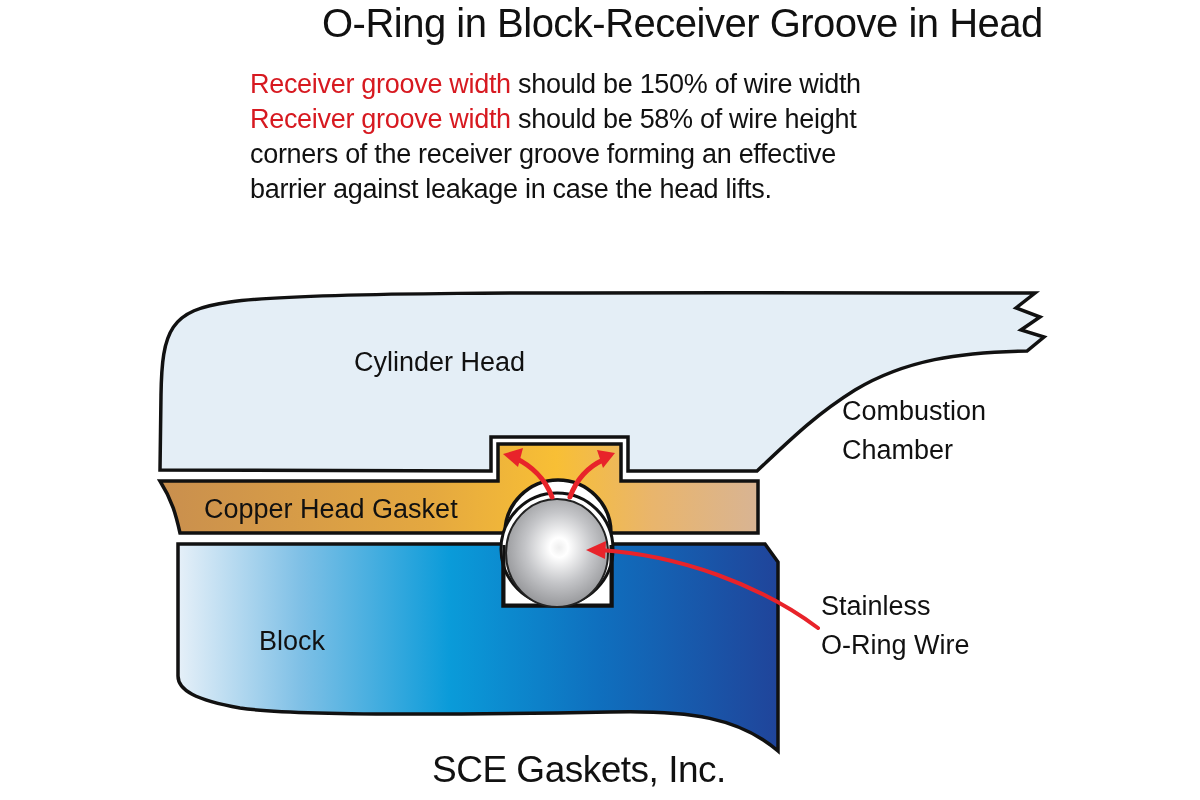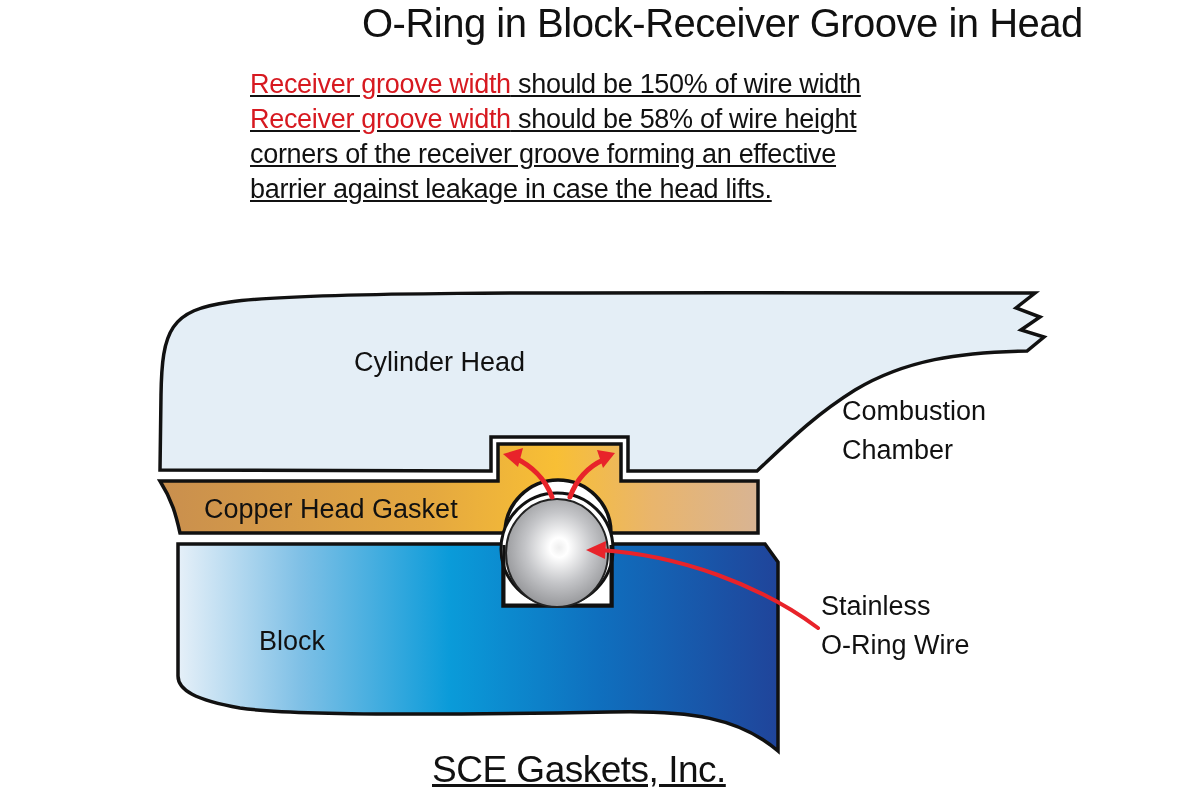--- a/index.html
+++ b/index.html
@@ -1,27 +1,27 @@
 <!DOCTYPE html>
 <html><head>
   <meta charset="utf-8">
   <style>
     html, body { margin: 0; padding: 0; background: #ffffff; }
     body { width: 1200px; height: 800px; position: relative; overflow: hidden;
            font-family: "Liberation Sans", "DejaVu Sans", sans-serif; color: #111; }
     .title { position: absolute; left: 322px; top: 0px; font-size: 40px; letter-spacing: -0.5px;
-             white-space: nowrap; line-height: 46px; color: #111; margin-left: 40px; }
+             white-space: nowrap; line-height: 46px; color: #111; }
     .desc { position: absolute; left: 250px; top: 67px; font-size: 27px; line-height: 35px;
-            letter-spacing: -0.3px; color: #111; text-decoration: underline; }
+            letter-spacing: -0.3px; color: #111; }
     .desc .line { white-space: nowrap; }
     .red { color: #d71920; }
     svg.diagram { position: absolute; left: 0; top: 0; }
     .lbl { font-family: "Liberation Sans", "DejaVu Sans", sans-serif; fill: #111; }
     .footer { position: absolute; left: 432px; top: 748px; font-size: 37px; letter-spacing: -0.5px;
-              white-space: nowrap; color: #111; line-height: 44px; text-decoration: underline; }
+              white-space: nowrap; color: #111; line-height: 44px; }
   </style>
 </head>
 <body>
 
 <div class="title">O-Ring in Block-Receiver Groove in Head</div>
 
 <div class="desc">
   <div class="line"><span class="red">Receiver groove width</span><span> should be 150% of wire width</span></div>
   <div class="line"><span class="red">Receiver groove width</span><span> should be 58% of wire height</span></div>
   <div class="line">corners of the receiver groove forming an effective</div>

